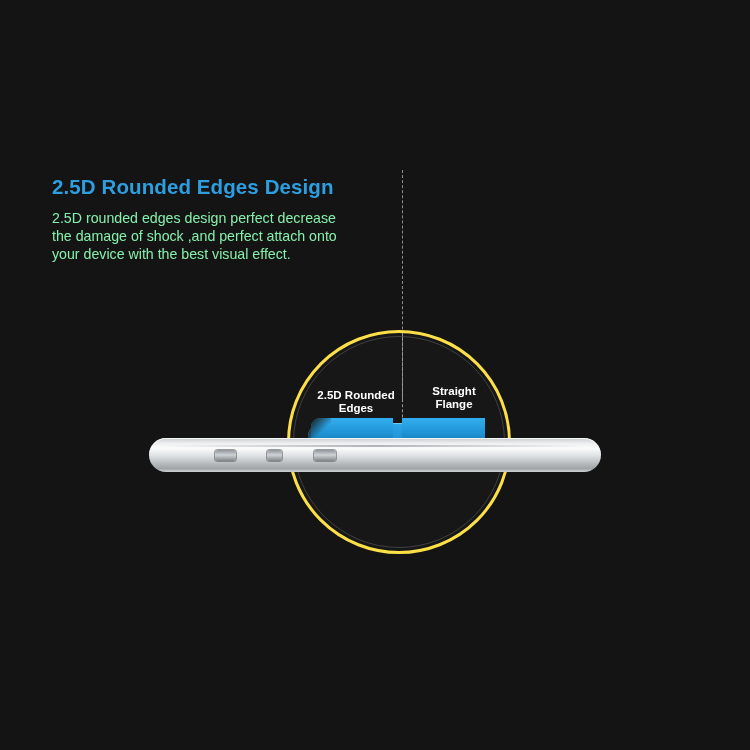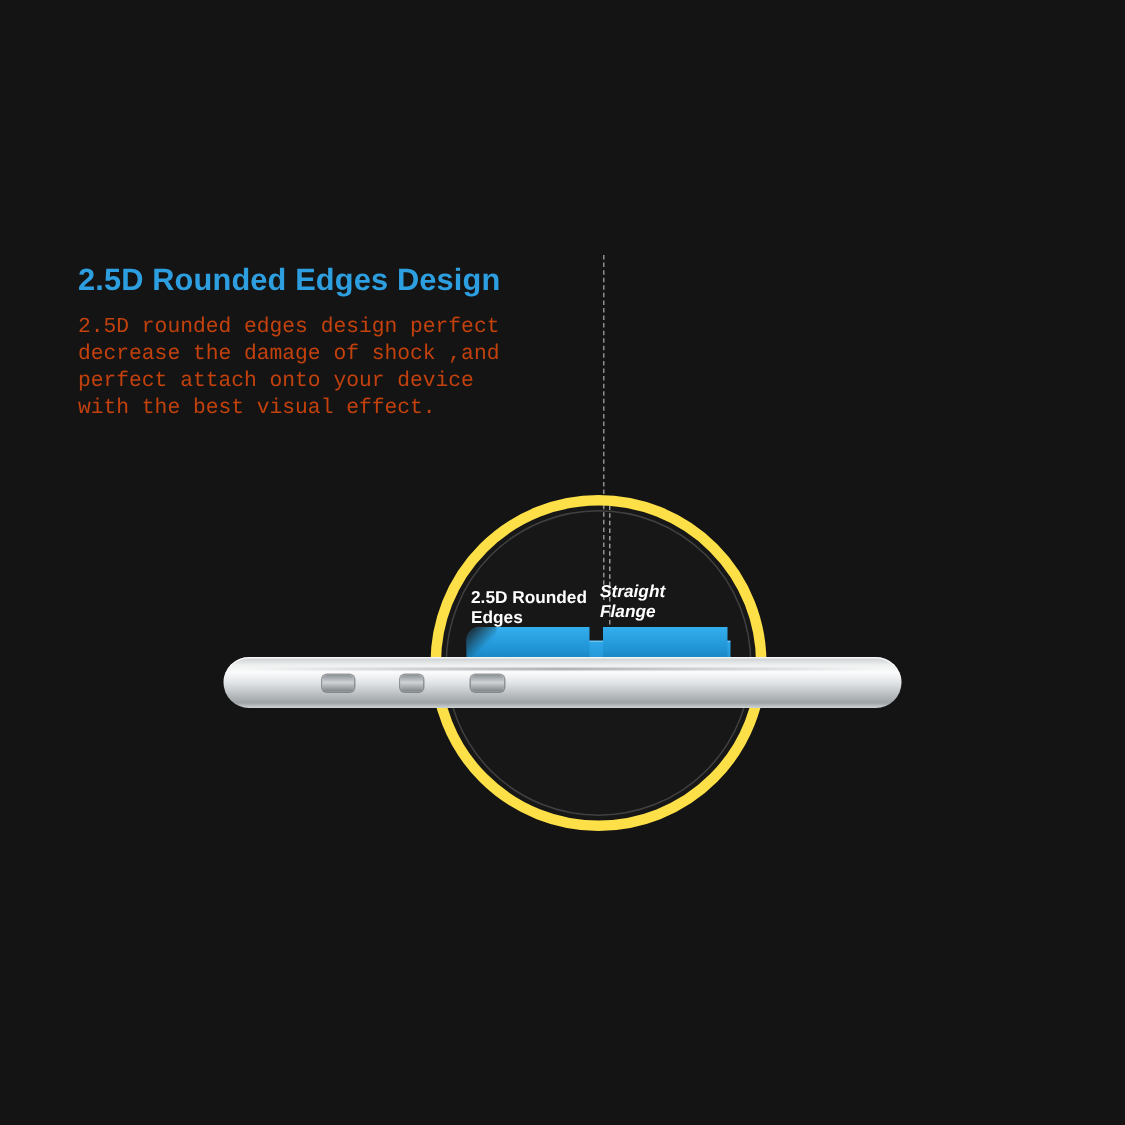--- a/index.html
+++ b/index.html
@@ -31,25 +31,24 @@
   .col-title {
     color: #2d9fe0;
     font-size: 20.5px;
     font-weight: bold;
     letter-spacing: 0.1px;
     line-height: 1.1;
     margin: 0 0 10px 0;
     white-space: nowrap;
   }
   .col-body {
-    color: #c2410c;
+    color: #86efac;
     font-size: 14.2px;
     line-height: 1.28;
     margin: 0;
-    font-family: Liberation Mono, monospace;
   }
   .col.right .col-body {
     text-align: justify;
     text-justify: inter-word;
   }
 
   
   #divider {
     position: absolute;
     left: 402px;
@@ -60,24 +59,25 @@
   }
 
   
   #magnifier {
     position: absolute;
     left: 287px;
     top: 330px;
     width: 224px;
     height: 224px;
     border-radius: 50%;
-    border: 7px solid #fde047;
+    border: 3px solid #fde047;
     box-sizing: border-box;
     background: rgba(255,255,255,0.015);
     overflow: hidden;
+    text-align: center;
   }
   #magnifier::after {
     content: "";
     position: absolute;
     left: 3px; top: 3px; right: 3px; bottom: 3px;
     border-radius: 50%;
     border: 1px solid rgba(255,255,255,0.18);
     pointer-events: none;
   }
   
@@ -119,21 +119,21 @@
   }
 
   .glass-label {
     position: absolute;
     color: #ffffff;
     font-size: 11.5px;
     font-weight: bold;
     line-height: 1.12;
   }
   #label-rounded { left: 20px; top: 56px; width: 92px; }
-  #label-flange  { left: 106px; top: 52px; width: 80px; font-style: italic; }
+  #label-flange  { left: 124px; top: 52px; width: 80px; }
 
   
   #phone {
     position: absolute;
     left: 149px;
     top: 438px;
     width: 452px;
     height: 34px;
   }
   #phone-body {

